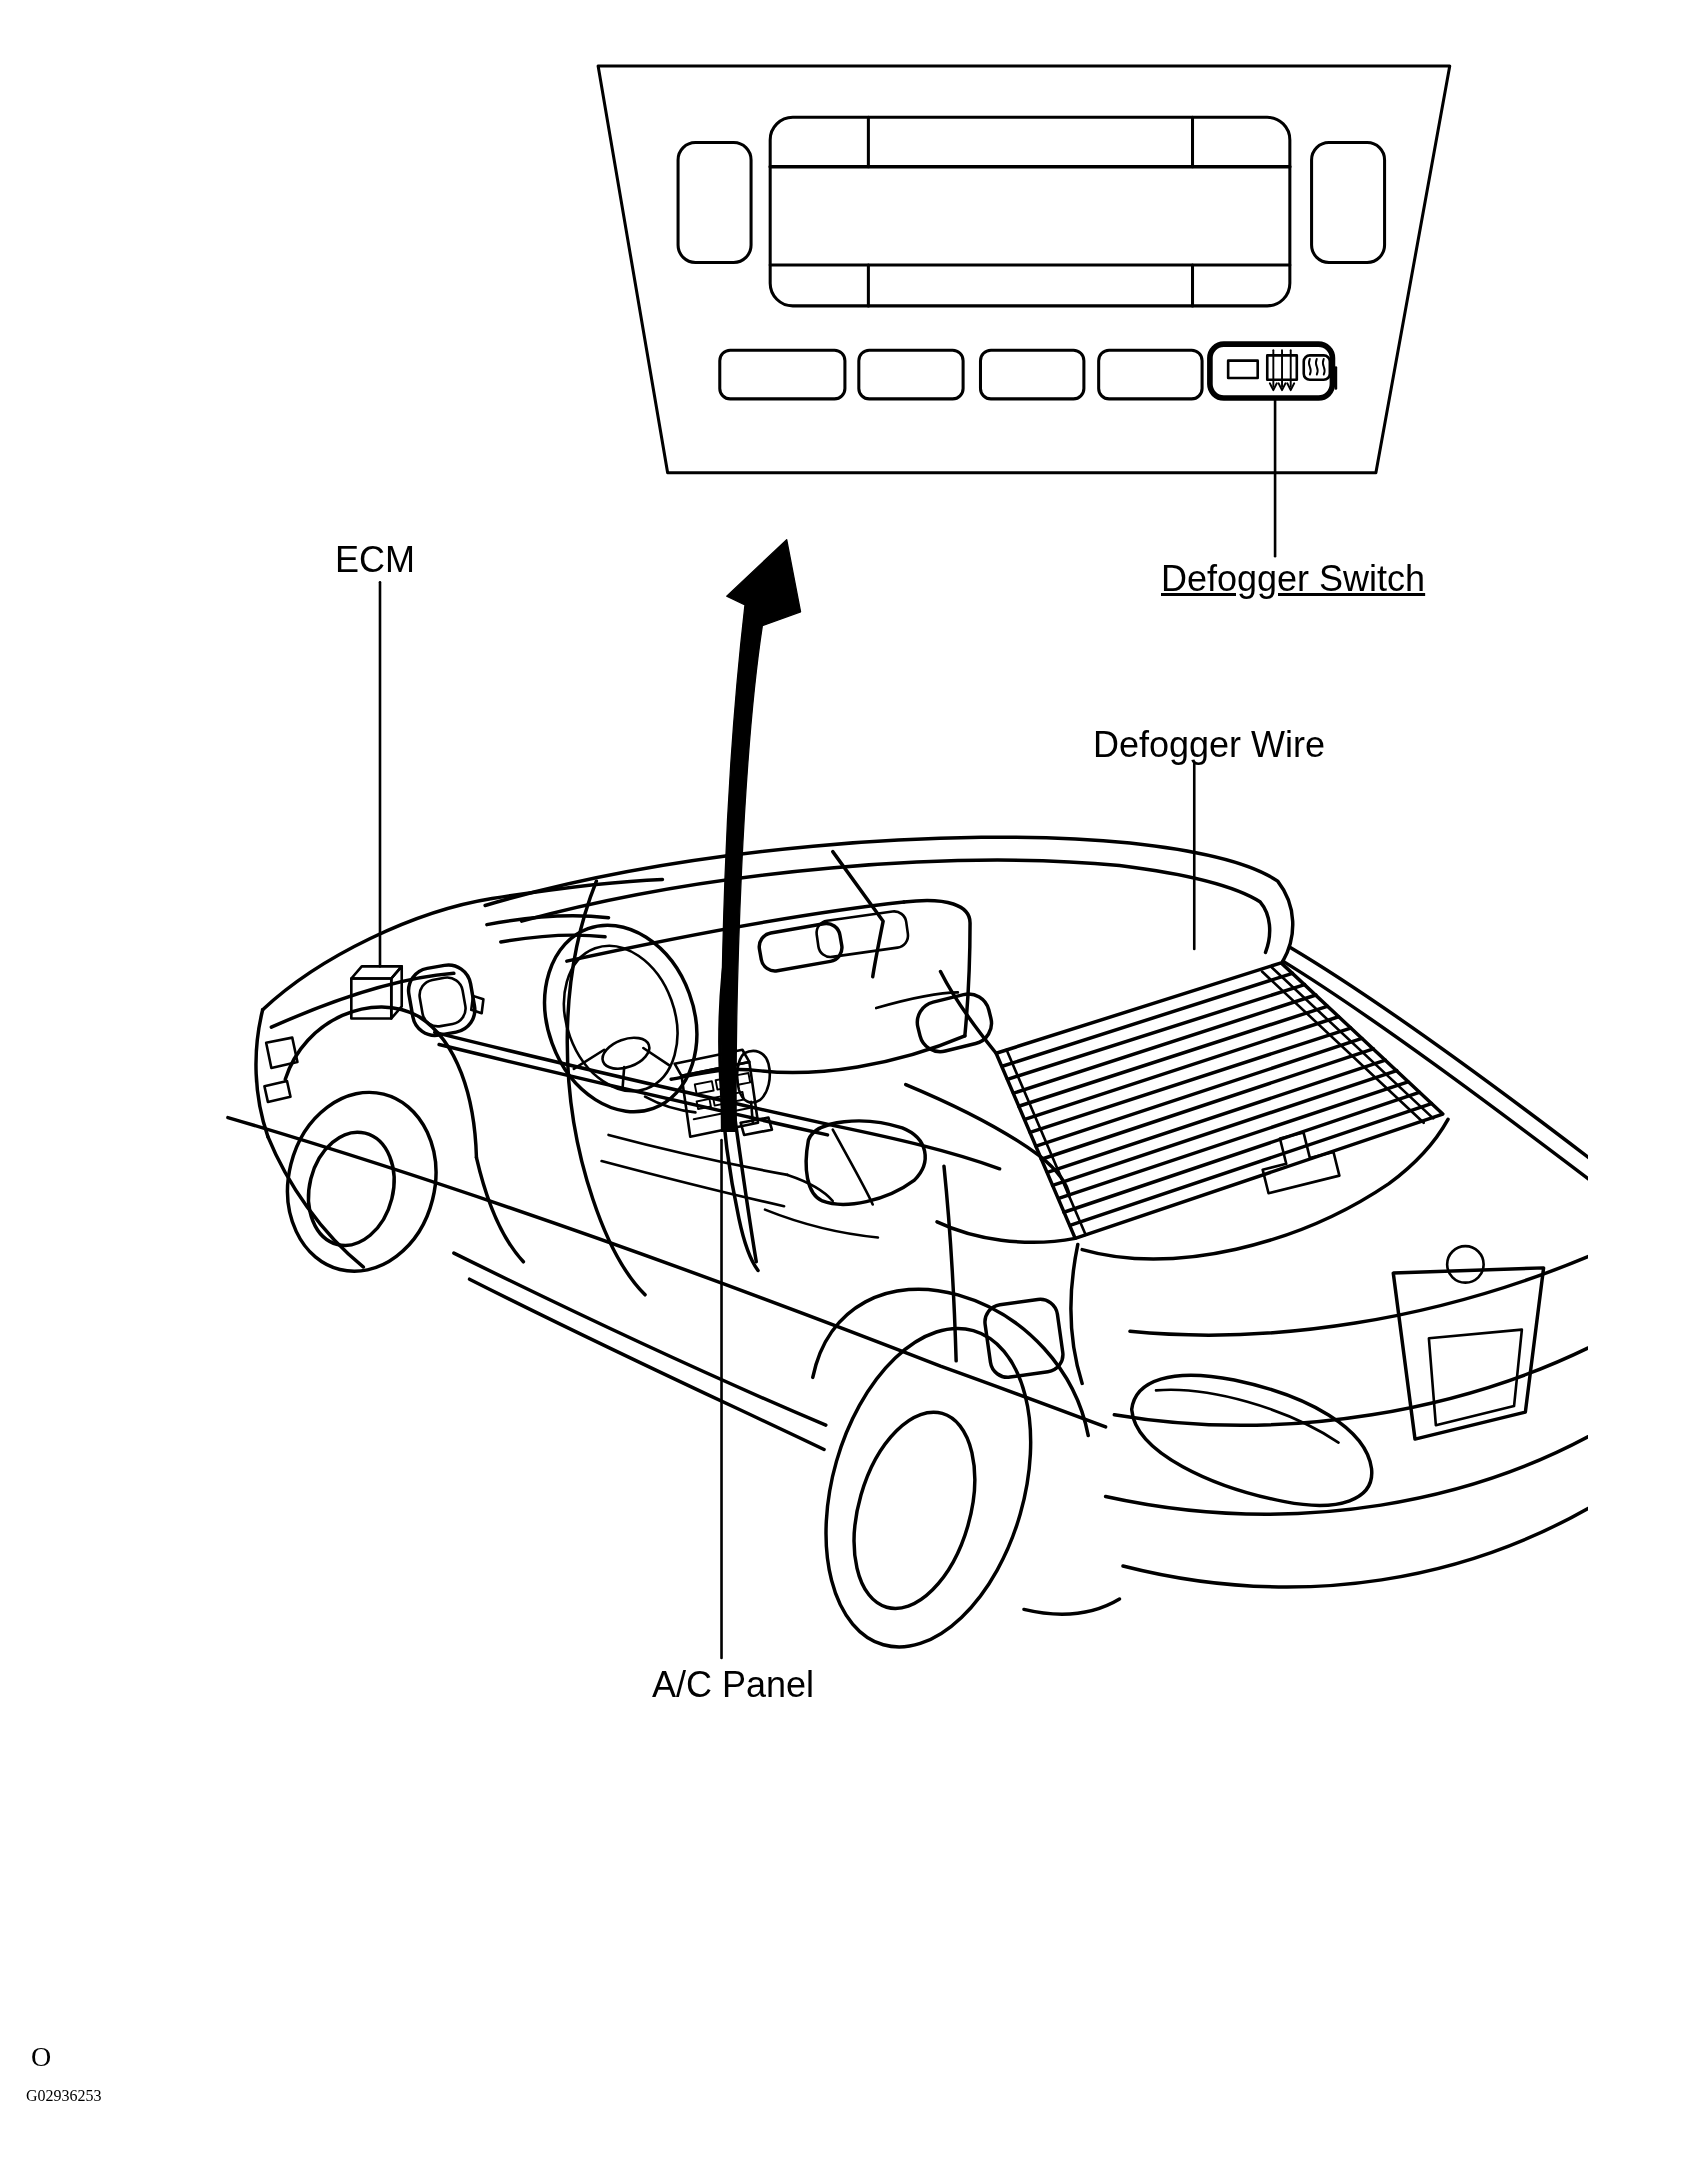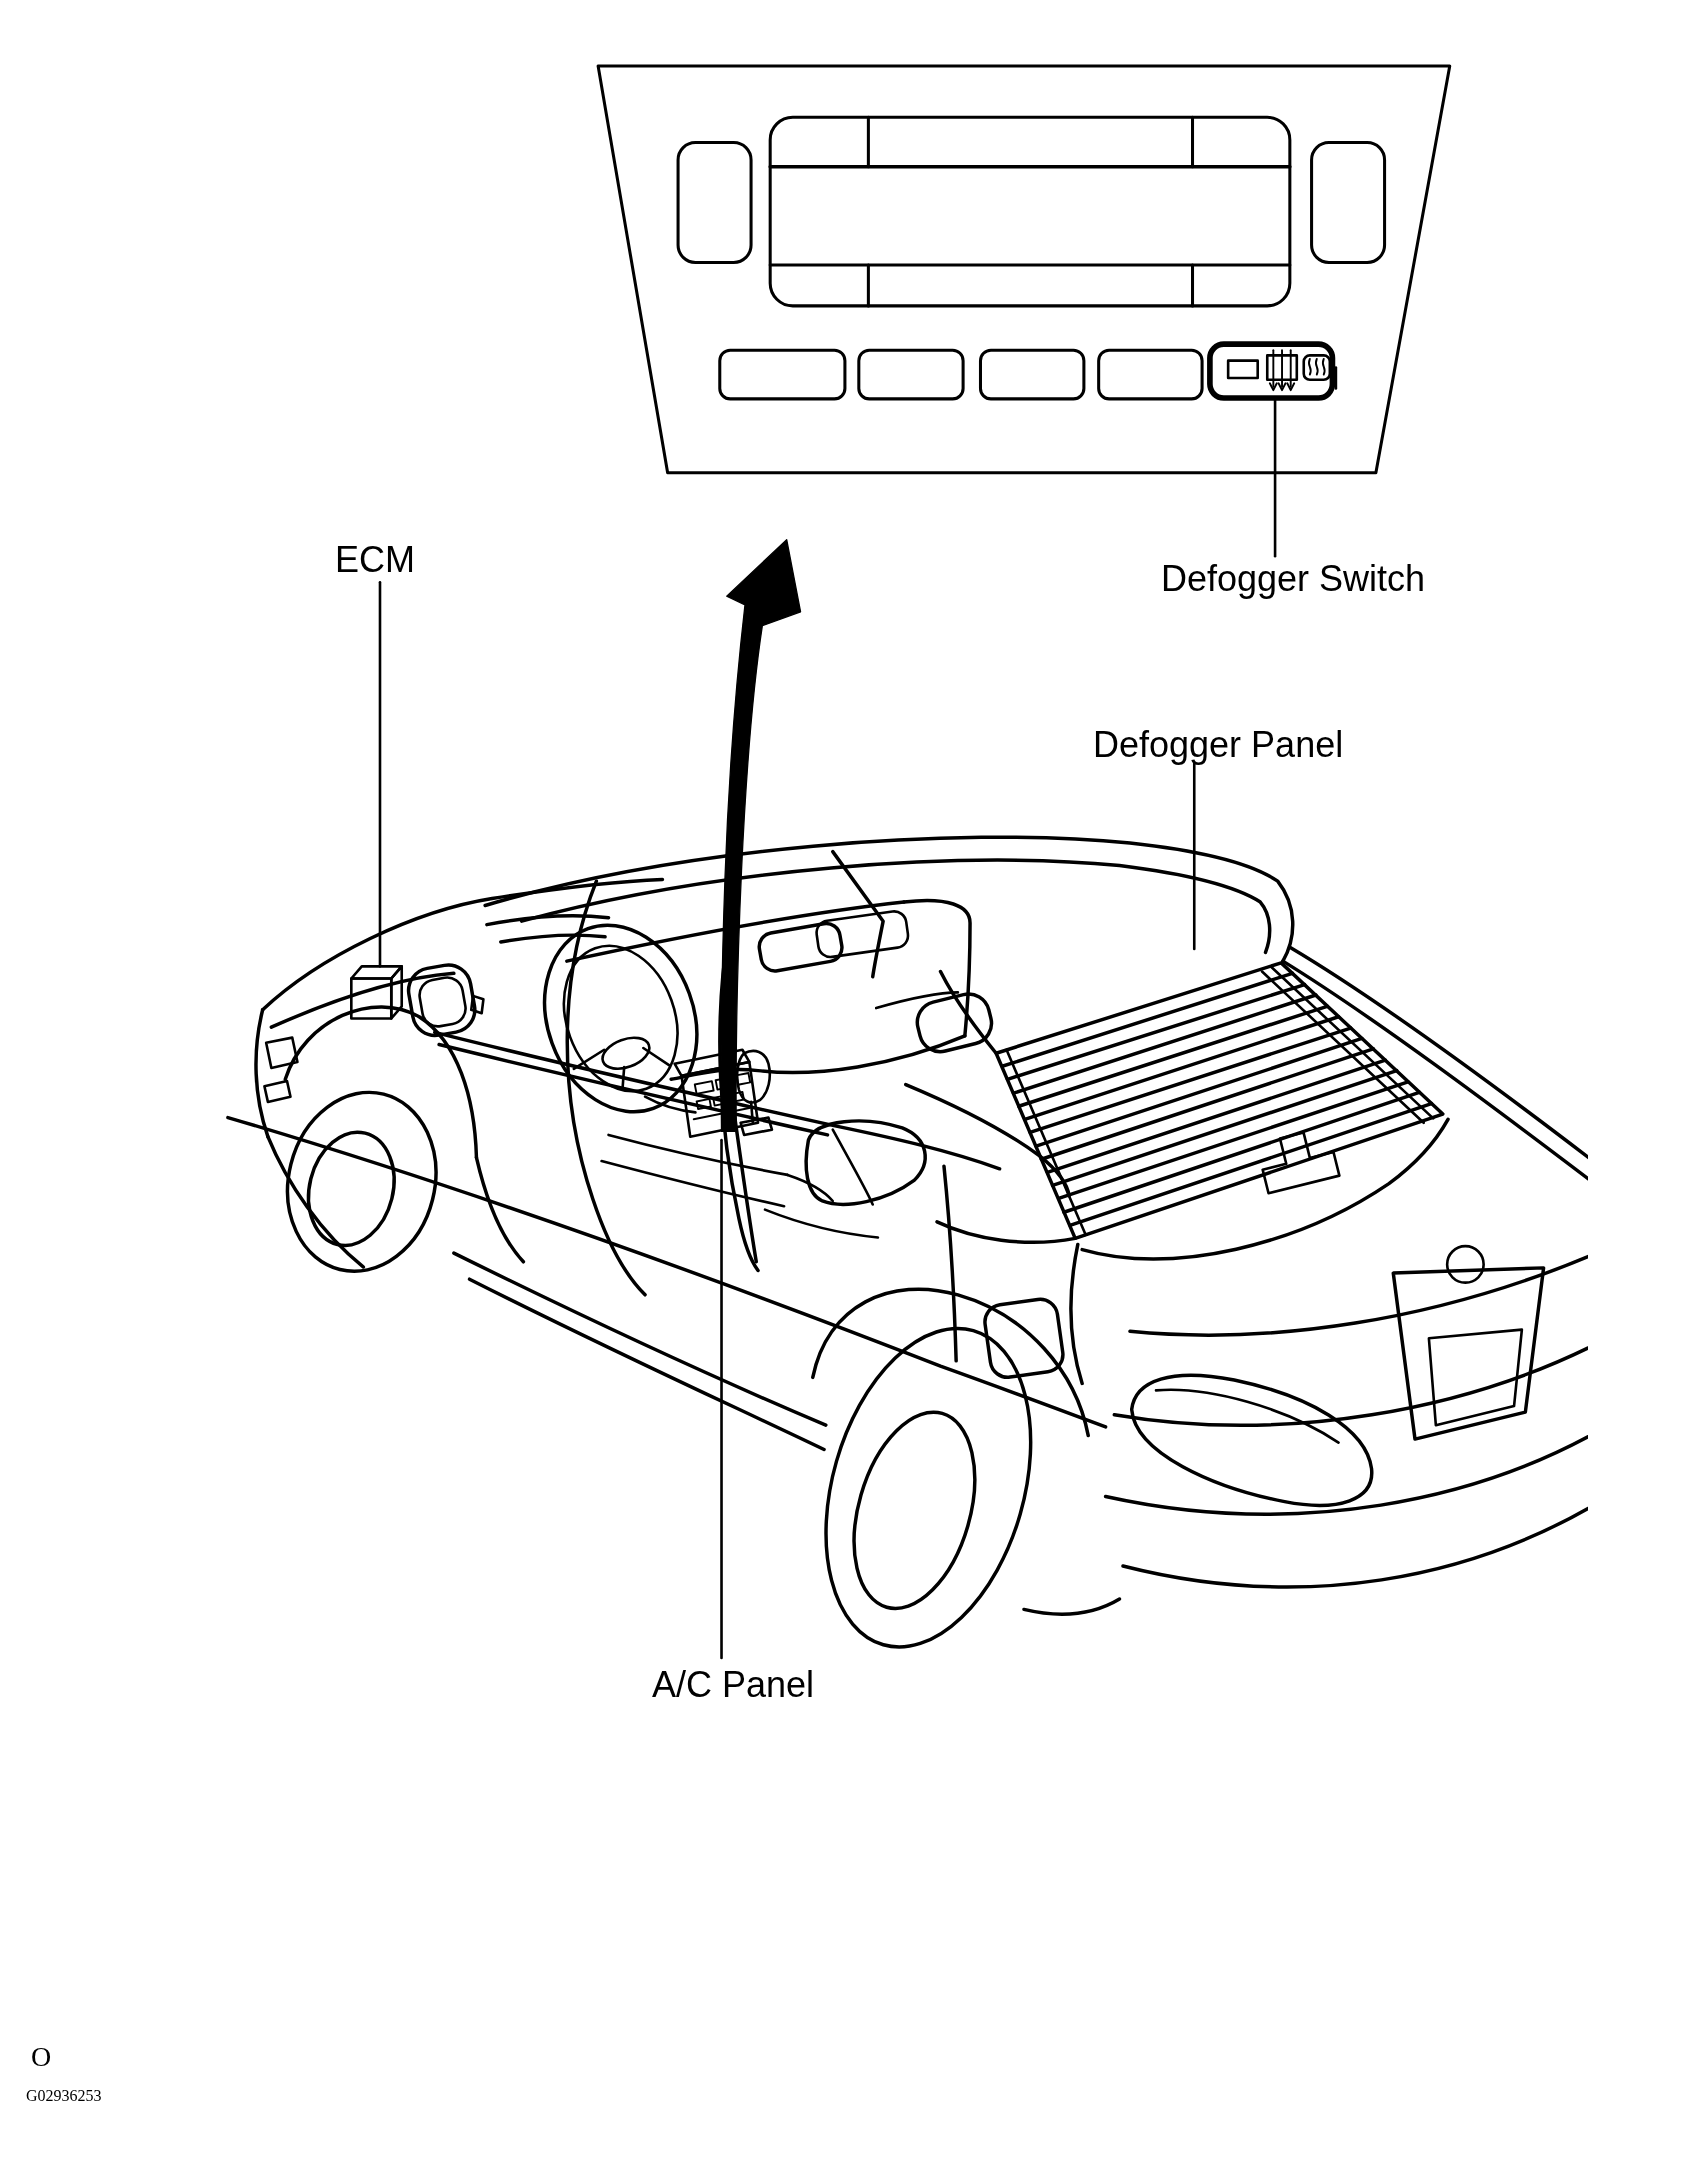--- a/index.html
+++ b/index.html
@@ -2,21 +2,21 @@
 <html style="font-size:14px"><head>
 <meta charset="utf-8">
 <style>
   html,body{margin:0;padding:0;background:#ffffff;}
   .page{position:relative;width:1588px;height:2176px;background:#ffffff;overflow:hidden;
         font-family:"Liberation Sans",sans-serif;color:#000;}
   .page svg{position:absolute;left:0;top:0;}
   .lbl{position:absolute;font-family:"Liberation Sans",sans-serif;font-size:36px;line-height:1;
        color:#000;white-space:nowrap;}
   .lbl-ecm{left:335px;top:542px;}
-  .lbl-switch{left:1161px;top:561px;}
+  .lbl-switch{left:1161px;top:561px;text-decoration:underline;}
   .lbl-wire{left:1093px;top:727px;}
   .lbl-acpanel{left:652px;top:1667px;}
   .foot{position:absolute;font-family:"Liberation Serif",serif;color:#000;white-space:nowrap;}
   .foot-mark{left:31px;top:2041px;font-size:28px;}
   .foot-code{left:26px;top:2087px;font-size:16px;}
   .st  {fill:none;stroke:#000;stroke-width:4;stroke-linecap:round;stroke-linejoin:round;}
   .st3 {fill:none;stroke:#000;stroke-width:3;stroke-linecap:round;stroke-linejoin:round;}
   .st35{fill:none;stroke:#000;stroke-width:3.5;stroke-linecap:round;stroke-linejoin:round;}
   .st2 {fill:none;stroke:#000;stroke-width:2.2;stroke-linecap:round;stroke-linejoin:round;}
   .bold{fill:none;stroke:#000;stroke-width:6.5;stroke-linecap:round;stroke-linejoin:round;}
@@ -223,19 +223,19 @@
         <path class="st" d="M1302,1622 C1306,1588 1348,1574 1420,1588 C1506,1606 1572,1644 1578,1690 C1582,1726 1540,1740 1478,1728 C1396,1712 1306,1672 1302,1622 Z"></path>
         <path class="st3" d="M1330,1600 C1390,1595 1480,1620 1540,1660"></path>
         <path class="st" d="M1858,1392 C1884,1402 1900,1438 1904,1490 C1906,1532 1898,1558 1878,1562 C1860,1565 1848,1540 1846,1495 C1844,1447 1846,1402 1858,1392 Z"></path>
       </g>
     </g>
   </g>
 </svg>
 
   <div class="lbl lbl-ecm">ECM</div>
   <div class="lbl lbl-switch">Defogger Switch</div>
-  <div class="lbl lbl-wire">Defogger Panel</div>
+  <div class="lbl lbl-wire">Defogger Wire</div>
   <div class="lbl lbl-acpanel">A/C Panel</div>
 
   <div class="foot foot-mark">O</div>
   <div class="foot foot-code">G02936253</div>
 </div>
 
 
 </body></html>

